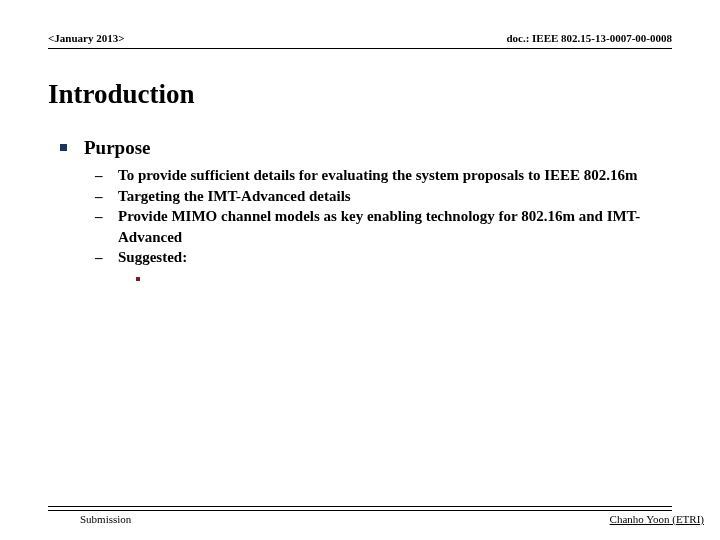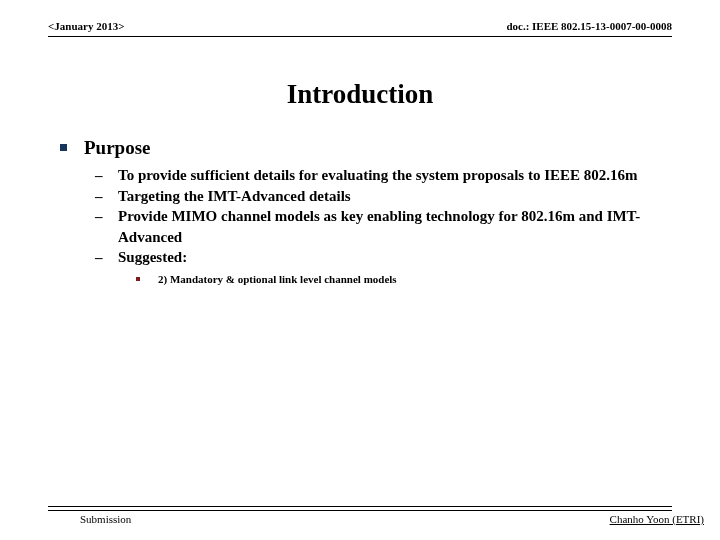--- a/index.html
+++ b/index.html
@@ -22,21 +22,21 @@
     top: 0;
     width: 720px;
     height: 540px;
     background: #ffffff;
   }
 
   
   .header {
     position: absolute;
     left: 48px;
-    top: 20px;
+    top: 32px;
     width: 624px;
     height: 20px;
   }
   .header-row {
     display: flex;
     justify-content: space-between;
     align-items: baseline;
     font-size: 11px;
     font-weight: bold;
     line-height: 13px;
@@ -55,21 +55,20 @@
     width: 624px;
     border-top: 1.3px solid #000000;
   }
 
   
   .slide-title {
     position: absolute;
     left: 48px;
     top: 78px;
     width: 624px;
-    text-align: center;
     font-size: 27px;
     font-weight: bold;
     line-height: 32px;
     letter-spacing: 0px;
   }
 
   
   .body-content {
     position: absolute;
     left: 48px;
@@ -219,24 +218,20 @@
       </div>
 
       <div class="lvl2">
         <span class="dash">–</span>
         <span>Suggested:</span>
       </div>
 
       <div class="lvl3-list">
         <div class="lvl3">
           <span class="bullet-sq-red"></span>
-        </div>
-        <div class="lvl3">
-          <span class="bullet-sq-red"></span>
-          <span>2) Mandatory &amp; optional link level channel models</span>
         </div>
       </div>
 
     </div>
   </div>
 
   <div class="footer">
     <div class="footer-rule-thick"></div>
     <div class="footer-rule-thin"></div>
     <div class="footer-row">

